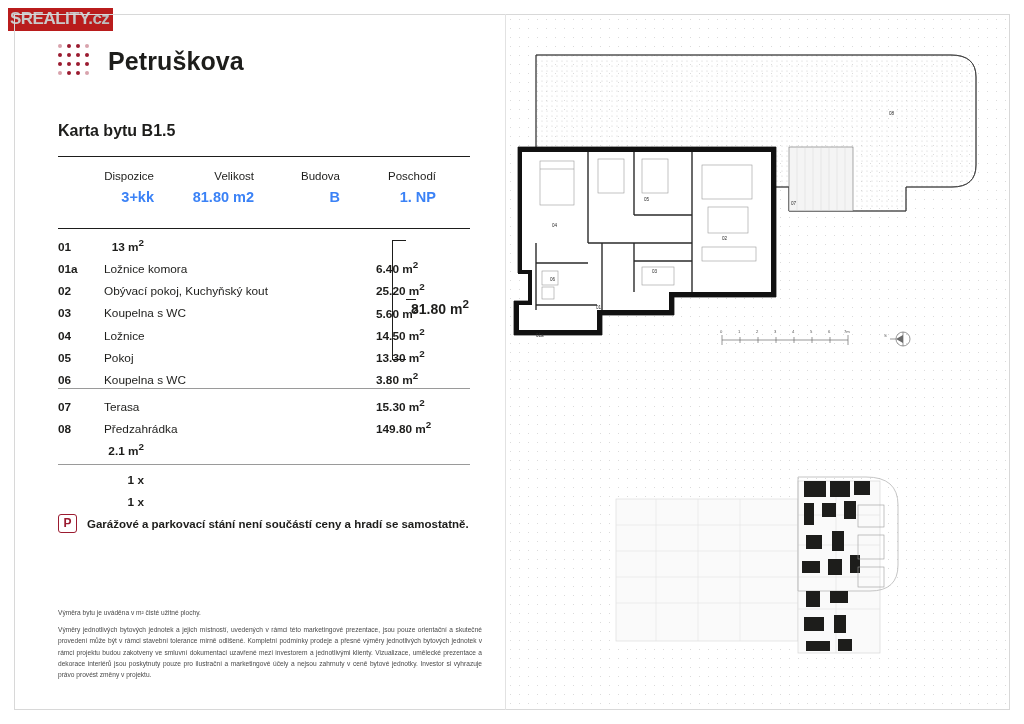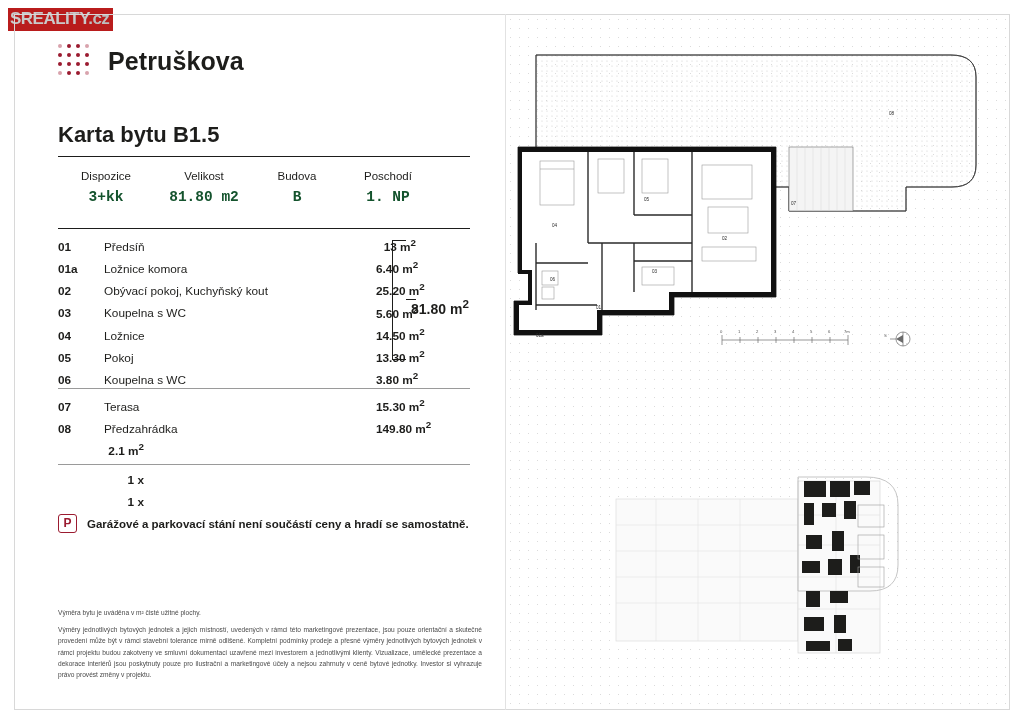--- a/index.html
+++ b/index.html
@@ -68,21 +68,21 @@
     font-size: 25px;
     font-weight: bold;
     color: #1d1d1b;
     letter-spacing: 0.1px;
   }
 
   
   .card-title {
     position: absolute;
     left: 58px; top: 122px;
-    font-size: 22px;
+    font-size: 16px;
     font-weight: bold;
     color: #1d1d1b;
   }
 
   
   .rule {
     position: absolute;
     left: 58px;
     width: 412px;
     height: 1px;
@@ -90,35 +90,34 @@
   }
   .rule.light { background: #9a9a9a; height: 1px; }
 
   
   .summary {
     position: absolute;
     left: 58px; top: 170px;
     width: 412px;
     display: flex;
   }
-  .summary .col { text-align: center; }
+  .summary .col { text-align: right; }
   .summary .col.c1 { width: 96px; }
   .summary .col.c2 { width: 100px; }
   .summary .col.c3 { width: 86px; }
   .summary .col.c4 { width: 96px; }
   .summary .lbl {
     font-size: 11.5px;
     color: #1d1d1b;
     margin-bottom: 7px;
   }
   .summary .val {
     font-size: 14.5px;
     font-weight: bold;
-    color: #14532d;
-    font-family: Liberation Mono, monospace;
+    color: #3b82f6;
   }
 
   
   .rooms {
     position: absolute;
     left: 58px; top: 237px;
     width: 412px;
   }
   .room-row {
     display: flex;
@@ -302,21 +301,20 @@
       <div class="lbl">Poschodí</div>
       <div class="val">1. NP</div>
     </div>
   </div>
 
   <div class="rule" style="top:228px;"></div>
 
   <div class="rooms">
     <div class="room-row">
       <div class="num">01</div>
-      <div class="name">Předsíň</div>
       <div class="area"><span>13 m</span><sup>2</sup></div>
     </div>
     <div class="room-row">
       <div class="num">01a</div>
       <div class="name">Ložnice komora</div>
       <div class="area"><span>6.40 m</span><sup>2</sup></div>
     </div>
     <div class="room-row">
       <div class="num">02</div>
       <div class="name">Obývací pokoj, Kuchyňský kout</div>

